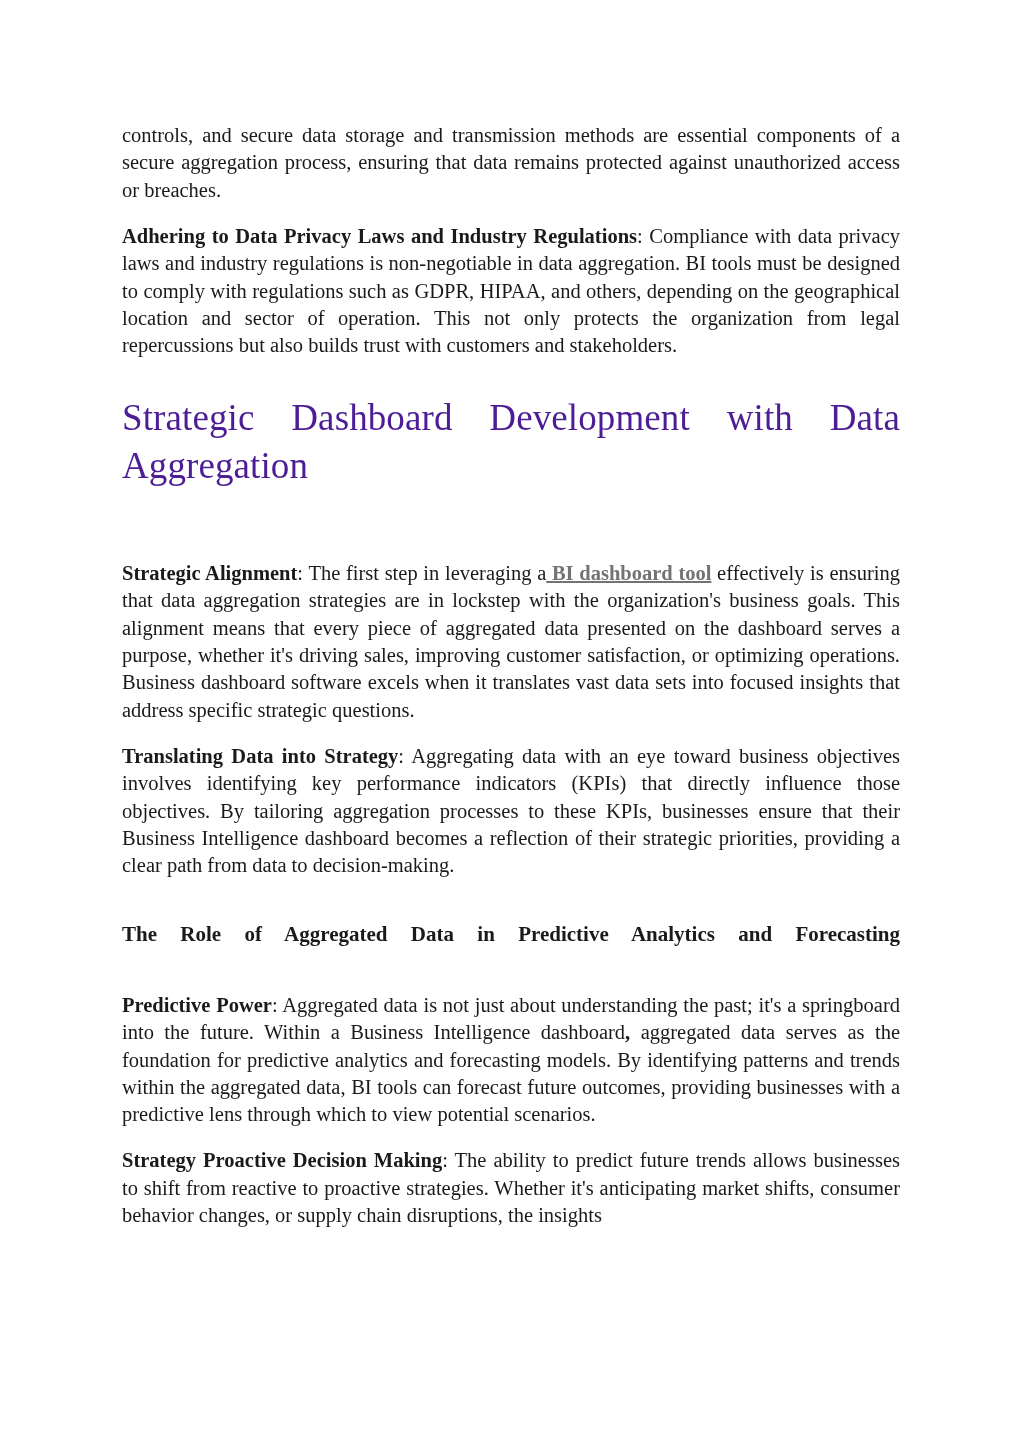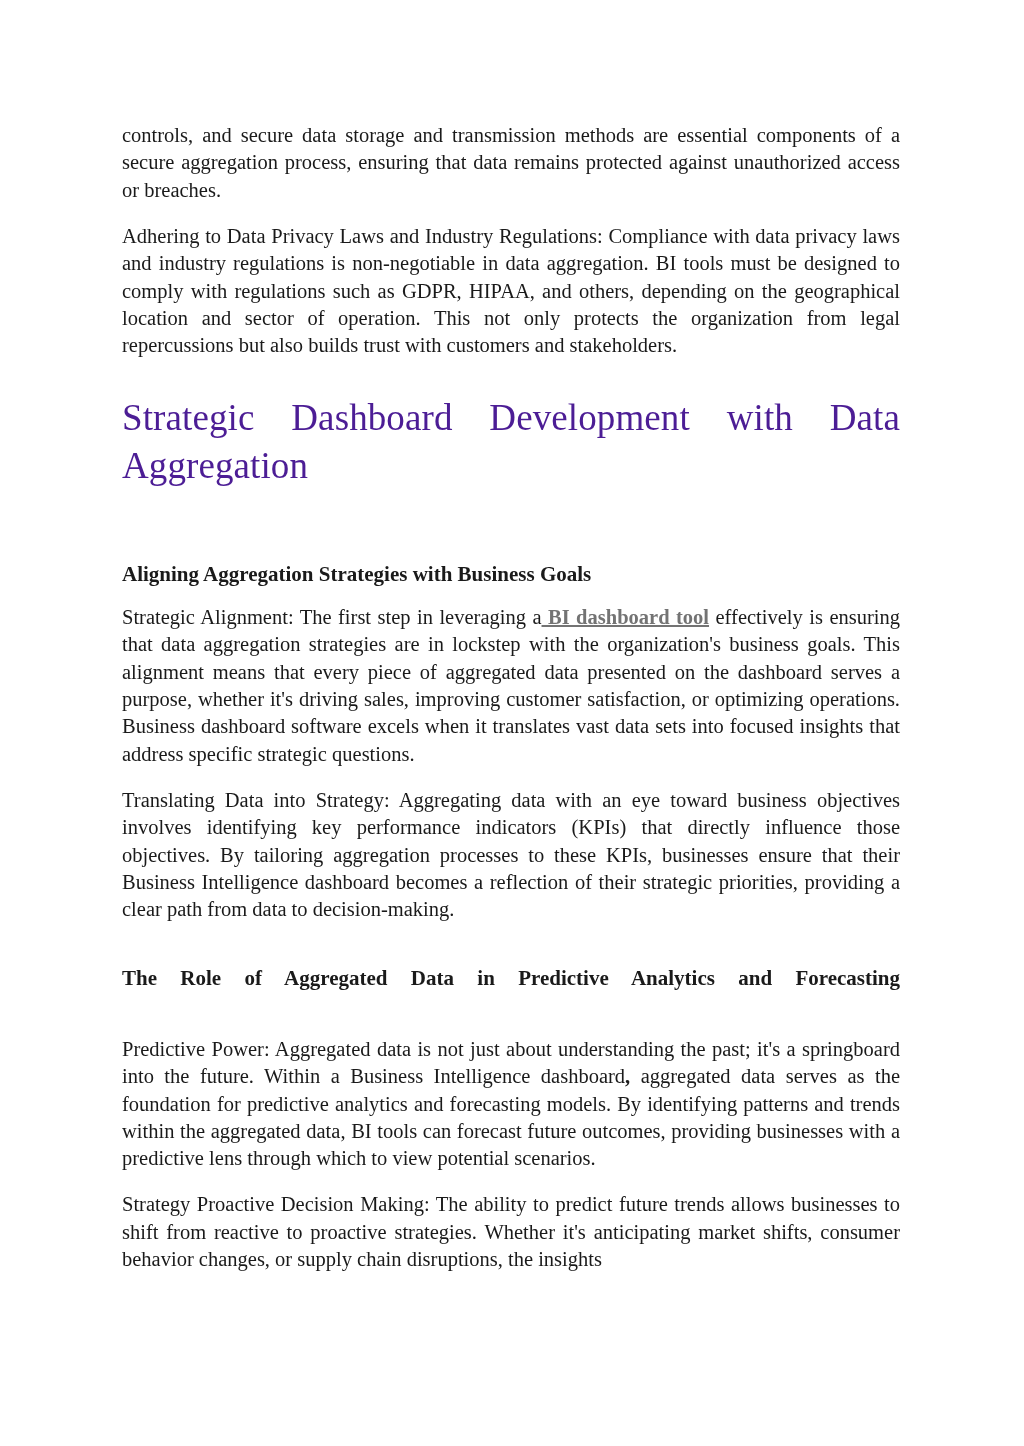--- a/index.html
+++ b/index.html
@@ -29,21 +29,21 @@
     text-align: justify;
     text-justify: inter-word;
     margin: 0 0 18.5px 0;
     color: #1a1a1a;
     hyphens: none;
   }
   .body-text.tight {
     margin-bottom: 17px;
   }
   .lead-in {
-    font-weight: normal;
+    font-weight: bold;
   }
   .doc-link {
     color: #737373;
     font-weight: bold;
     text-decoration: underline;
     text-underline-offset: 1px;
   }
   h1.doc-title {
     font-size: 37px;
     font-weight: normal;
@@ -87,23 +87,20 @@
   </p>
 
   <p class="body-text">
     <strong class="lead-in">Adhering to Data Privacy Laws and Industry Regulations</strong><span>: </span><span>Compliance with data privacy laws and industry regulations is non-negotiable in data aggregation. BI tools must be designed to comply with regulations such as GDPR, HIPAA, and others, depending on the geographical location and sector of operation. This not only protects the organization from legal repercussions but also builds trust with customers and stakeholders.</span>
   </p>
 
   <h1 class="doc-title">
     <span>Strategic Dashboard Development with Data Aggregation</span><span class="justify-filler"></span>
   </h1>
 
-  <h2 class="section-head">
-    <span>Aligning Aggregation Strategies with Business Goals</span>
-  </h2>
 
   <p class="body-text">
     <strong class="lead-in">Strategic Alignment</strong><span>: </span><span>The first step in leveraging a</span><a class="doc-link" href="#"> BI dashboard tool</a><span> effectively is ensuring that data aggregation strategies are in lockstep with the organization's business goals. This alignment means that every piece of aggregated data presented on the dashboard serves a purpose, whether it's driving sales, improving customer satisfaction, or optimizing operations. Business dashboard software excels when it translates vast data sets into focused insights that address specific strategic questions.</span>
   </p>
 
   <p class="body-text">
     <strong class="lead-in">Translating Data into Strategy</strong><span>: </span><span>Aggregating data with an eye toward business objectives involves identifying key performance indicators (KPIs) that directly influence those objectives. By tailoring aggregation processes to these KPIs, businesses ensure that their Business Intelligence dashboard becomes a reflection of their strategic priorities, providing a clear path from data to decision-making.</span>
   </p>
 
   <h2 class="section-head spaced">

